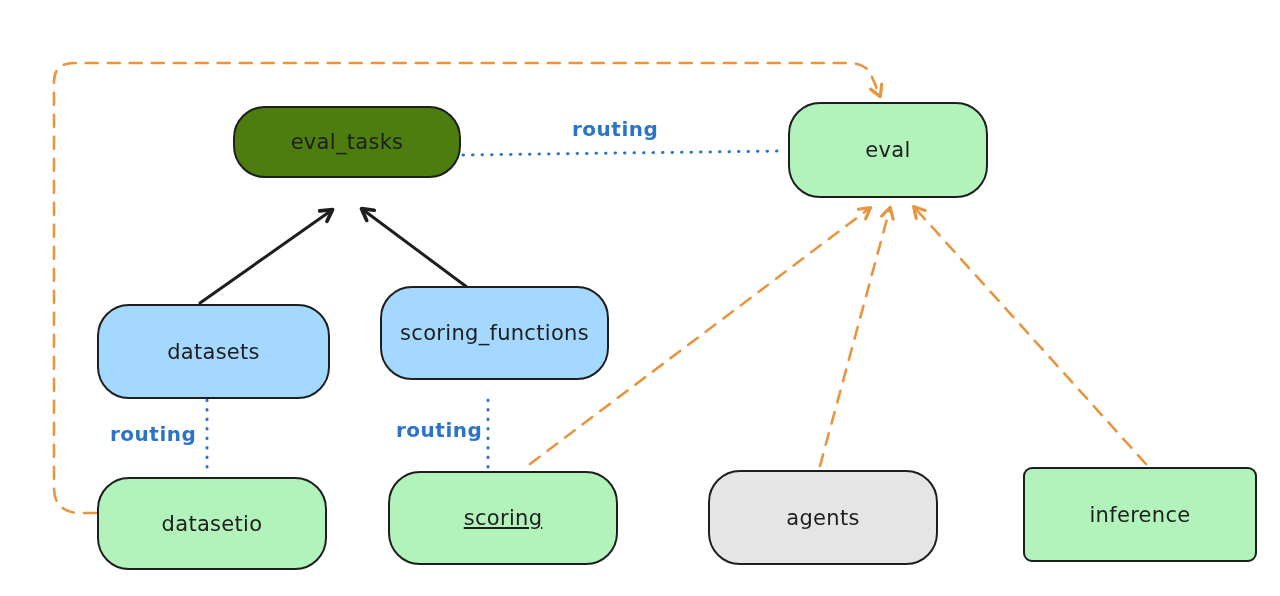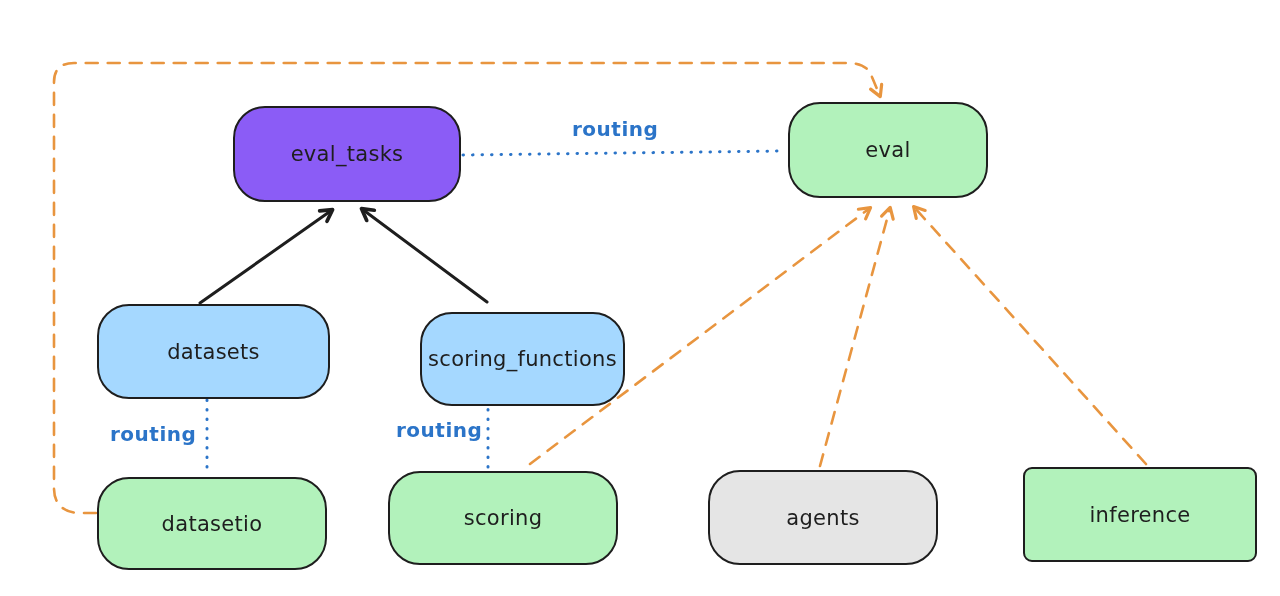--- a/index.html
+++ b/index.html
@@ -102,31 +102,31 @@
     <path class="edge dotted-blue" d="M 463 155 L 783 151"></path>
     <path class="edge dotted-blue" d="M 207 400 L 207 474"></path>
     <path class="edge dotted-blue" d="M 488 400 L 488 468"></path>
 
     <path class="edge dashed-orange" d="M 96 513 L 78 513 Q 54 511 54 488 L 54 82 Q 54 63 74 63 L 850 63 Q 868 64 872 77 L 880 96" marker-end="url(#arrow-orange)"></path>
     <path class="edge dashed-orange" d="M 530 464 L 870 208" marker-end="url(#arrow-orange)"></path>
     <path class="edge dashed-orange" d="M 820 466 L 890 208" marker-end="url(#arrow-orange)"></path>
     <path class="edge dashed-orange" d="M 1146 464 L 914 207" marker-end="url(#arrow-orange)"></path>
   </svg>
 
-  <div class="node" style="left: 233px; top: 106px; width: 228px; height: 96px; background: #8b5cf6;">eval_tasks</div>
+  <div class="node" style="left: 233px; top: 106px; width: 228px; height: 72px; background: #4d7c0f;">eval_tasks</div>
 
   <div class="node" style="left: 788px; top: 102px; width: 200px; height: 96px; background: rgb(178, 242, 187);">eval</div>
 
   <div class="node" style="left: 97px; top: 304px; width: 233px; height: 95px; background: rgb(165, 216, 255); text-align: center;">datasets</div>
 
-  <div class="node" style="left: 380px; top: 312px; width: 205px; height: 94px; background: rgb(165, 216, 255); margin-left: 40px;">scoring_functions</div>
+  <div class="node" style="left: 380px; top: 286px; width: 229px; height: 94px; background: rgb(165, 216, 255);">scoring_functions</div>
 
   <div class="node" style="left: 97px; top: 477px; width: 230px; height: 93px; background: rgb(178, 242, 187);">datasetio</div>
 
-  <div class="node" style="left: 388px; top: 471px; width: 230px; height: 94px; background: rgb(178, 242, 187);">scoring</div>
+  <div class="node" style="left: 388px; top: 471px; width: 230px; height: 94px; background: rgb(178, 242, 187); text-decoration: underline;">scoring</div>
 
   <div class="node" style="left: 708px; top: 470px; width: 230px; height: 95px; background: #e5e5e5;">agents</div>
 
   <div class="node" style="left: 1023px; top: 467px; width: 234px; height: 95px; background: rgb(178, 242, 187); border-radius: 9px;">inference</div>
 
   <div class="edge-label" style="left:572px; top:117px;">routing</div>
 
   <div class="edge-label" style="left:110px; top:422px;">routing</div>
 
   <div class="edge-label" style="left:396px; top:418px;">routing</div>

